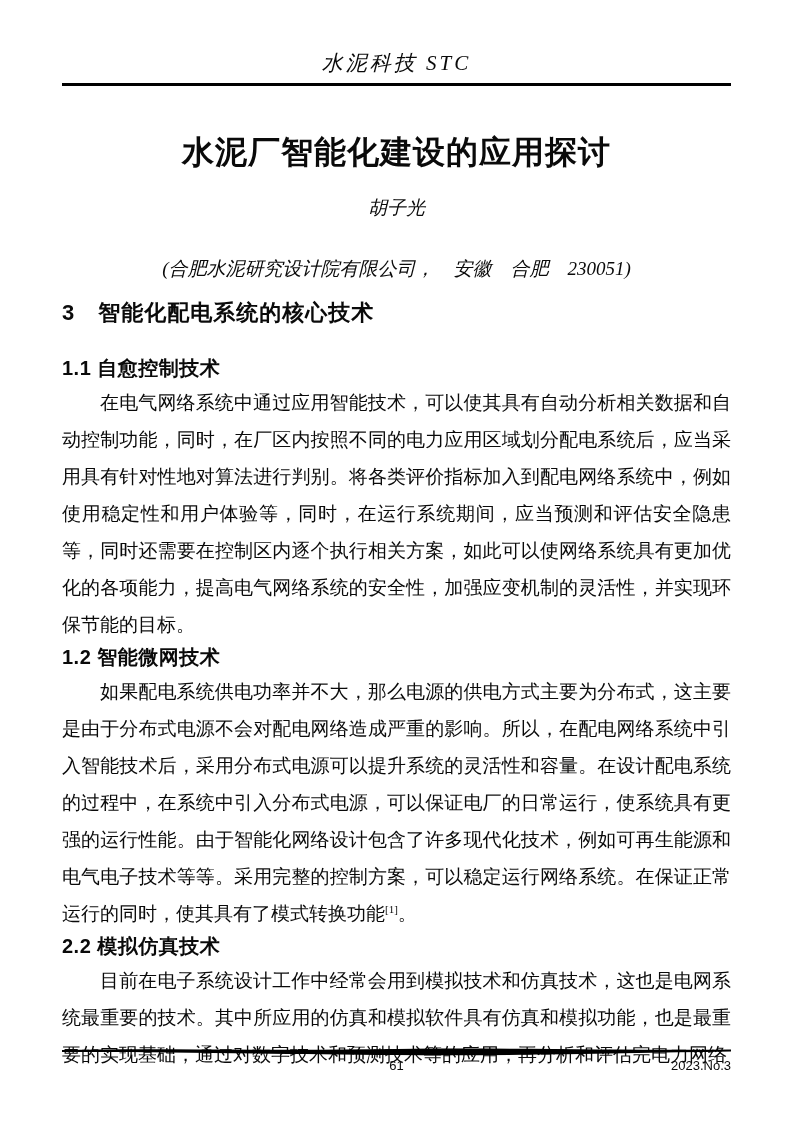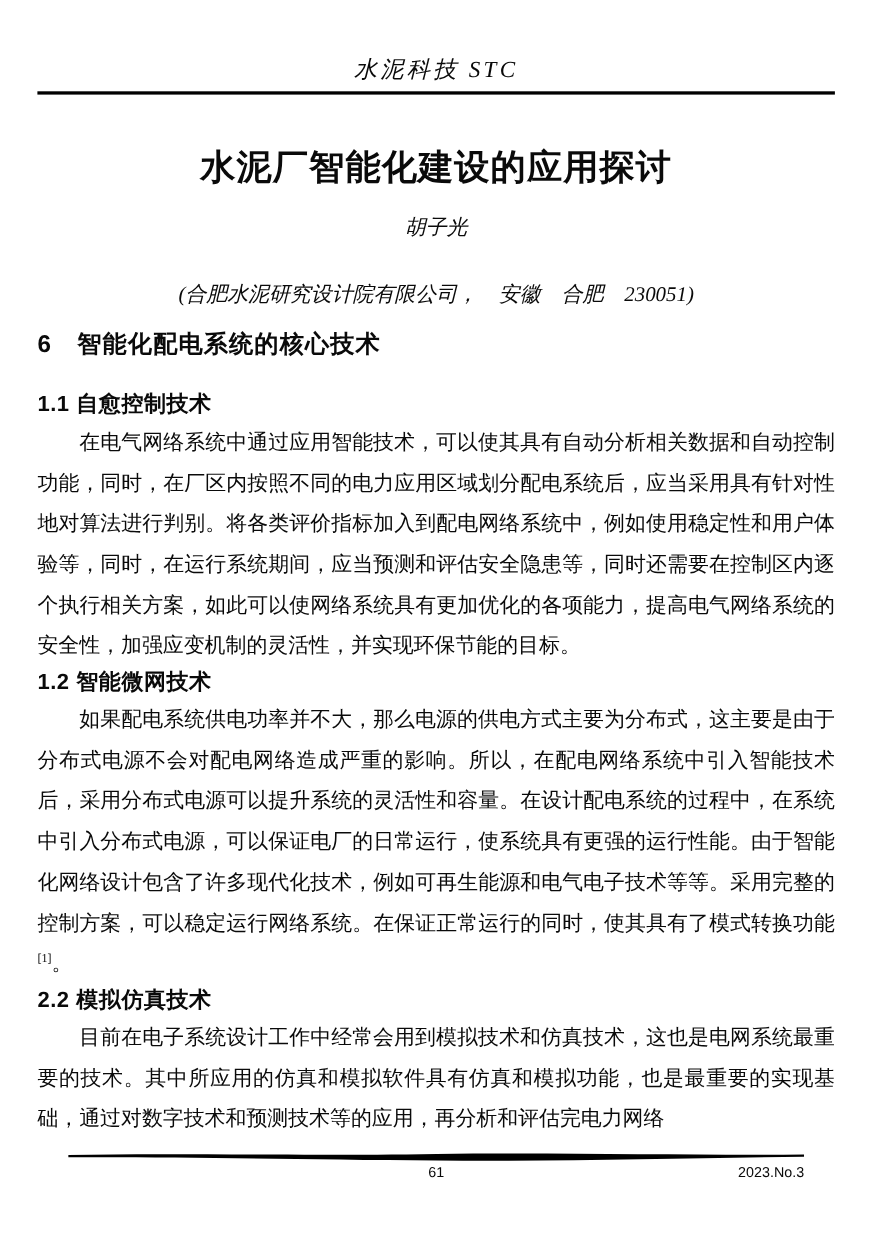--- a/index.html
+++ b/index.html
@@ -6,21 +6,21 @@
   .page {
     position: relative;
     width: 793px;
     height: 1122px;
     margin: 0 auto;
     background: #ffffff;
     color: #0a0a0a;
     overflow: hidden;
     font-family: "Liberation Serif", "DejaVu Serif", serif;
   }
-  .content { padding: 0 34px; }
+  .content { padding: 0 62px; }
 
   
   .journal-name {
     padding-top: 50px;
     text-align: center;
     font-size: 21px;
     line-height: 26px;
     font-style: italic;               
     letter-spacing: 3px;
     font-family: "Liberation Serif", "DejaVu Serif", serif;
@@ -126,21 +126,21 @@
     <div class="journal-name">水泥科技 STC</div>
 
     <div class="header-rule"></div>
 
     <h1 class="article-title">水泥厂智能化建设的应用探讨</h1>
 
     <div class="author">胡子光</div>
 
     <div class="affiliation">(合肥水泥研究设计院有限公司，　安徽　合肥　230051)</div>
 
-    <h2 class="sec-h1">6　智能化配电系统的核心技术</h2>
+    <h2 class="sec-h1">3　智能化配电系统的核心技术</h2>
 
     <h3 class="sec-h2 first">1.1 自愈控制技术</h3>
 
     <p class="body-para">在电气网络系统中通过应用智能技术，可以使其具有自动分析相关数据和自动控制功能，同时，在厂区内按照不同的电力应用区域划分配电系统后，应当采用具有针对性地对算法进行判别。将各类评价指标加入到配电网络系统中，例如使用稳定性和用户体验等，同时，在运行系统期间，应当预测和评估安全隐患等，同时还需要在控制区内逐个执行相关方案，如此可以使网络系统具有更加优化的各项能力，提高电气网络系统的安全性，加强应变机制的灵活性，并实现环保节能的目标。</p>
 
     <h3 class="sec-h2">1.2 智能微网技术</h3>
 
     <p class="body-para"><span>如果配电系统供电功率并不大，那么电源的供电方式主要为分布式，这主要是由于分布式电源不会对配电网络造成严重的影响。所以，在配电网络系统中引入智能技术后，采用分布式电源可以提升系统的灵活性和容量。在设计配电系统的过程中，在系统中引入分布式电源，可以保证电厂的日常运行，使系统具有更强的运行性能。由于智能化网络设计包含了许多现代化技术，例如可再生能源和电气电子技术等等。采用完整的控制方案，可以稳定运行网络系统。在保证正常运行的同时，使其具有了模式转换功能</span><sup class="ref-sup">[1]</sup><span>。</span></p>
 
     <h3 class="sec-h2">2.2 模拟仿真技术</h3>

